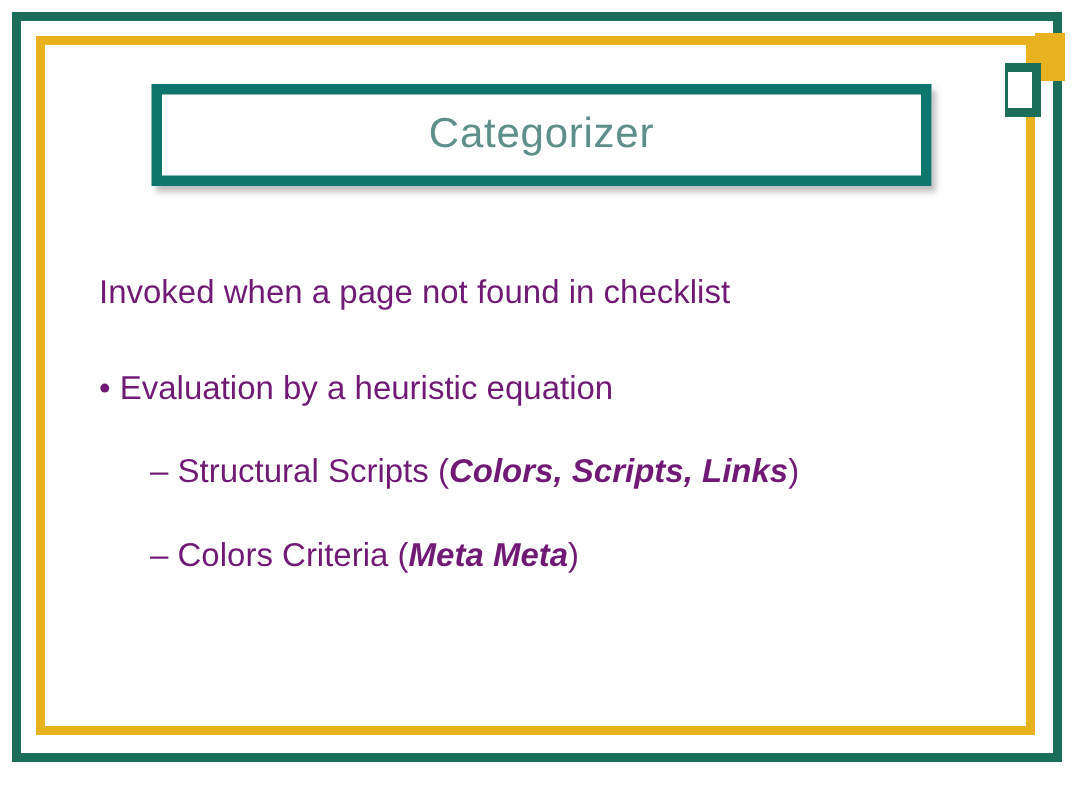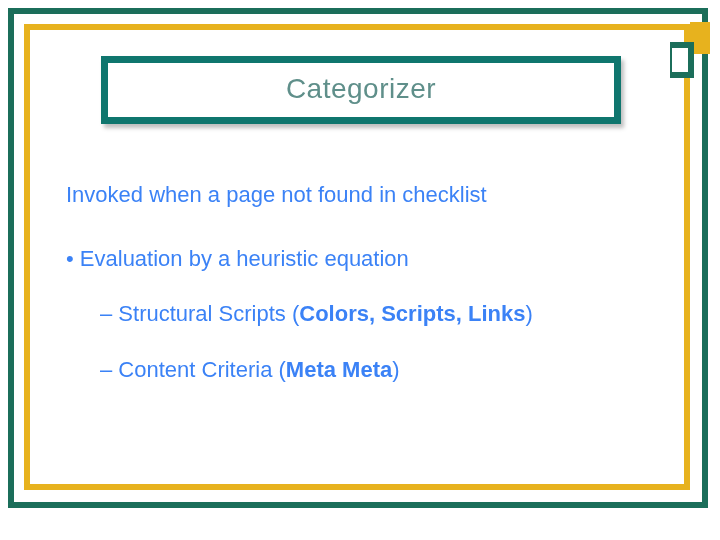--- a/index.html
+++ b/index.html
@@ -58,29 +58,29 @@
     box-shadow: 3px 4px 4px rgba(0,0,0,0.25);
     background: #fff;
   }
   .title-box span {
     font-size: 28px;
     color: #5f8f8a;
     letter-spacing: 0.5px;
   }
   .body {
     margin-top: 56px;
-    color: #3b82f6;
+    color: #701a75;
     font-size: 22px;
     line-height: 1.35;
     padding-right: 10px;
   }
   .lead { margin-bottom: 34px; }
   .lvl1 { margin-left: 0; }
   .lvl2 { margin-left: 34px; margin-top: 26px; }
-  .em { font-weight: bold; }
+  .em { font-style: italic; font-weight: bold; }
 </style>
 </head>
 <body>
 
 <div class="frame-outer">
   <div class="notch-y"></div>
   <div class="frame-inner">
     <div class="notch-g"></div>
     <div class="notch-w"></div>
     <div class="content">
@@ -94,19 +94,19 @@
 
         <div class="lvl1">
           <span>•  </span><span>Evaluation by a heuristic equation</span>
         </div>
 
         <div class="lvl2">
           <span>– Structural Scripts (</span><span class="em">Colors, Scripts, Links</span><span>)</span>
         </div>
 
         <div class="lvl2">
-          <span>– Content Criteria (</span><span class="em">Meta Meta</span><span>)</span>
+          <span>– Colors Criteria (</span><span class="em">Meta Meta</span><span>)</span>
         </div>
       </div>
 
     </div>
   </div>
 </div>
 
 </body></html>

